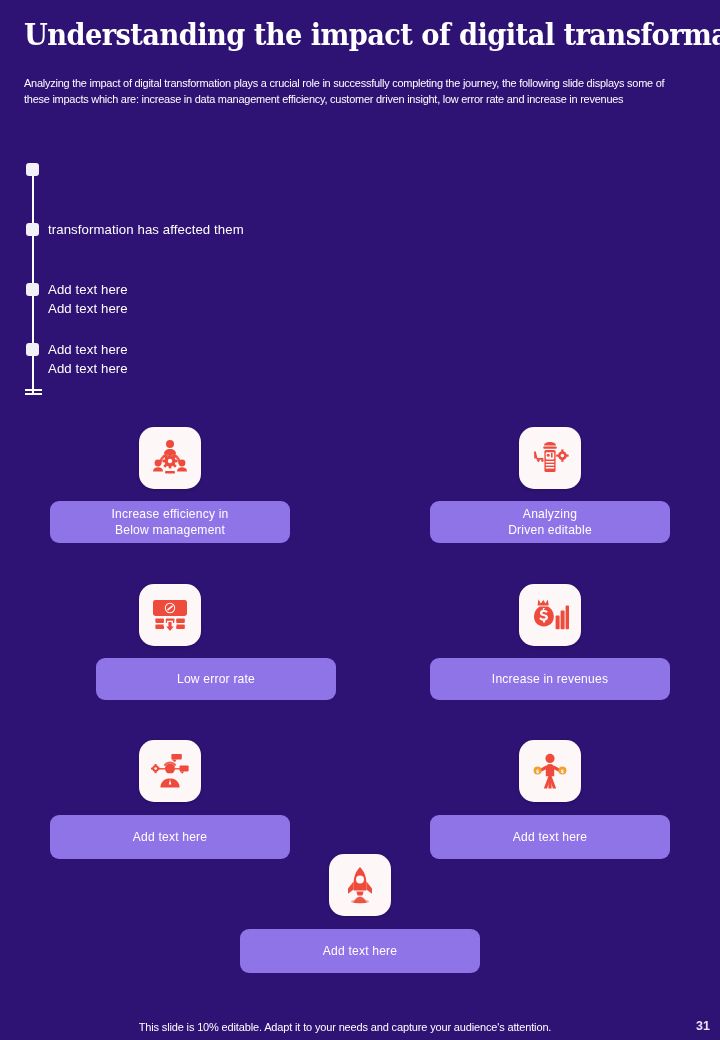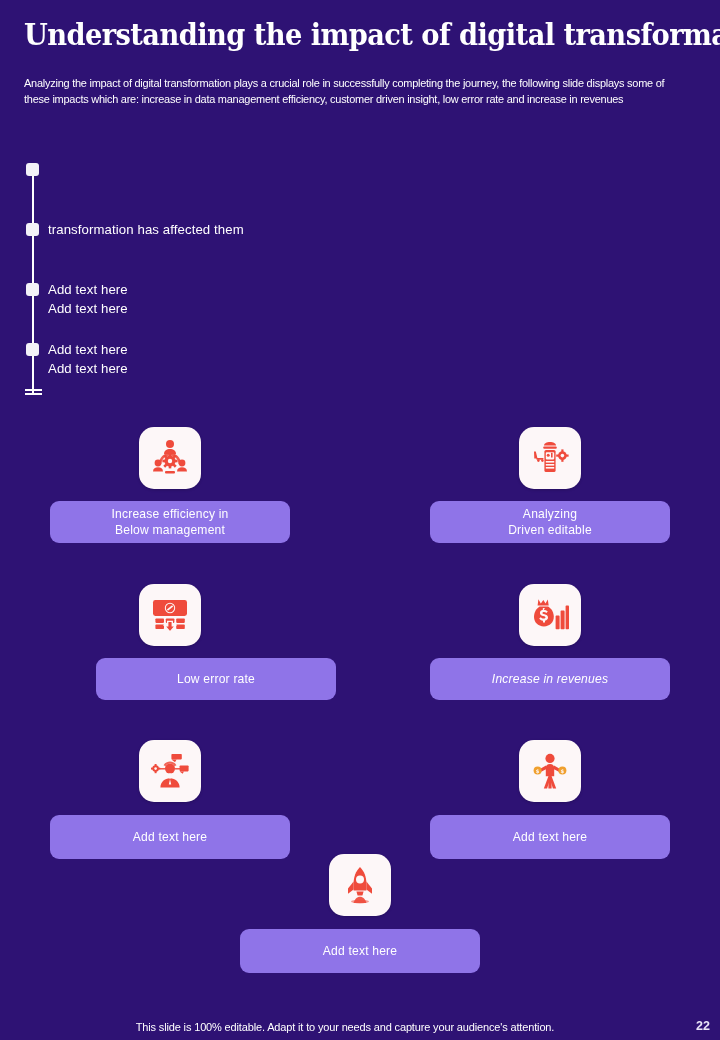--- a/index.html
+++ b/index.html
@@ -315,21 +315,21 @@
           <g fill="#ef4b3c">
             <path d="M8.4 4.2l2.4 4.2 2.6-3.4 2.1 3.6 2.3-4.2.9 6.2H7.6z"></path>
             <path d="M9.6 11.4h8.6c3.4 2.2 5.6 6 5.6 10.4 0 5.4-3.8 9.6-9.9 9.6S4 27.2 4 21.8c0-4.4 2.2-8.2 5.6-10.4z"></path>
             <path d="M13.9 14.9c1.9 0 3.2.7 3.9 1.7l-1.5 1.4c-.55-.7-1.3-1.1-2.3-1.1-.95 0-1.6.45-1.6 1.1 0 .7.75.95 2.1 1.3 1.95.5 3.5 1.2 3.5 3.2 0 1.7-1.2 2.9-3 3.2v1.8h-2v-1.8c-1.8-.25-3.1-1.1-3.8-2.2l1.6-1.35c.6.85 1.6 1.45 2.8 1.45 1.15 0 1.9-.5 1.9-1.25 0-.8-.8-1.05-2.25-1.4-1.85-.45-3.3-1.15-3.3-3.05 0-1.6 1.15-2.8 2.9-3.1v-1.8h2z" fill="#fdf7f8"></path>
             <rect x="25.6" y="20.6" width="4" height="13.6" rx="0.8"></rect>
             <rect x="30.6" y="15.6" width="4" height="18.6" rx="0.8"></rect>
             <rect x="35.6" y="10.6" width="3.4" height="23.6" rx="0.8"></rect>
           </g>
         </svg>
       </div>
-      <div class="label-btn" style="left:430px; top:658px;font-style:italic;">
+      <div class="label-btn" style="left:430px; top:658px;">
         <span>Increase in revenues</span>
       </div>
     </div>
 
     <div class="cell">
       <div class="icon-card" style="left:139px; top:740px;">
         <svg width="40" height="40" viewBox="0 0 40 40" aria-hidden="true">
           <g fill="#ef4b3c">
             <rect x="21.4" y="3" width="10.4" height="5.4" rx="0.8"></rect>
             <path d="M21.4 8.4h5.2l-1.6 2.8z"></path>
@@ -392,16 +392,16 @@
           </g>
         </svg>
       </div>
       <div class="label-btn tall" style="left:240px; top:929px;">
         <span>Add text here</span>
       </div>
     </div>
 
   </div>
 
-  <div class="footer-text">This slide is 100% editable. Adapt it to your needs and capture your audience's attention.</div>
-  <div class="page-num">22</div>
+  <div class="footer-text">This slide is 10% editable. Adapt it to your needs and capture your audience's attention.</div>
+  <div class="page-num">31</div>
 
 </div>
 
 </body></html>

